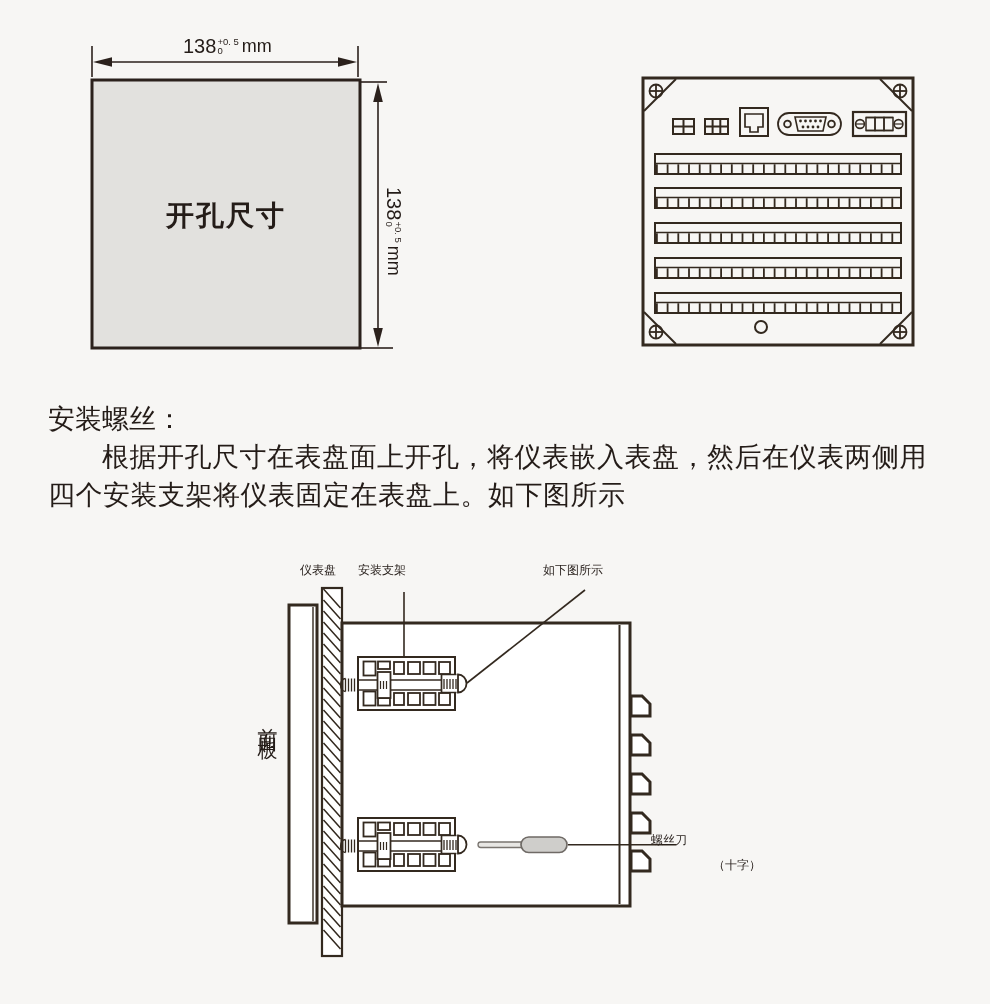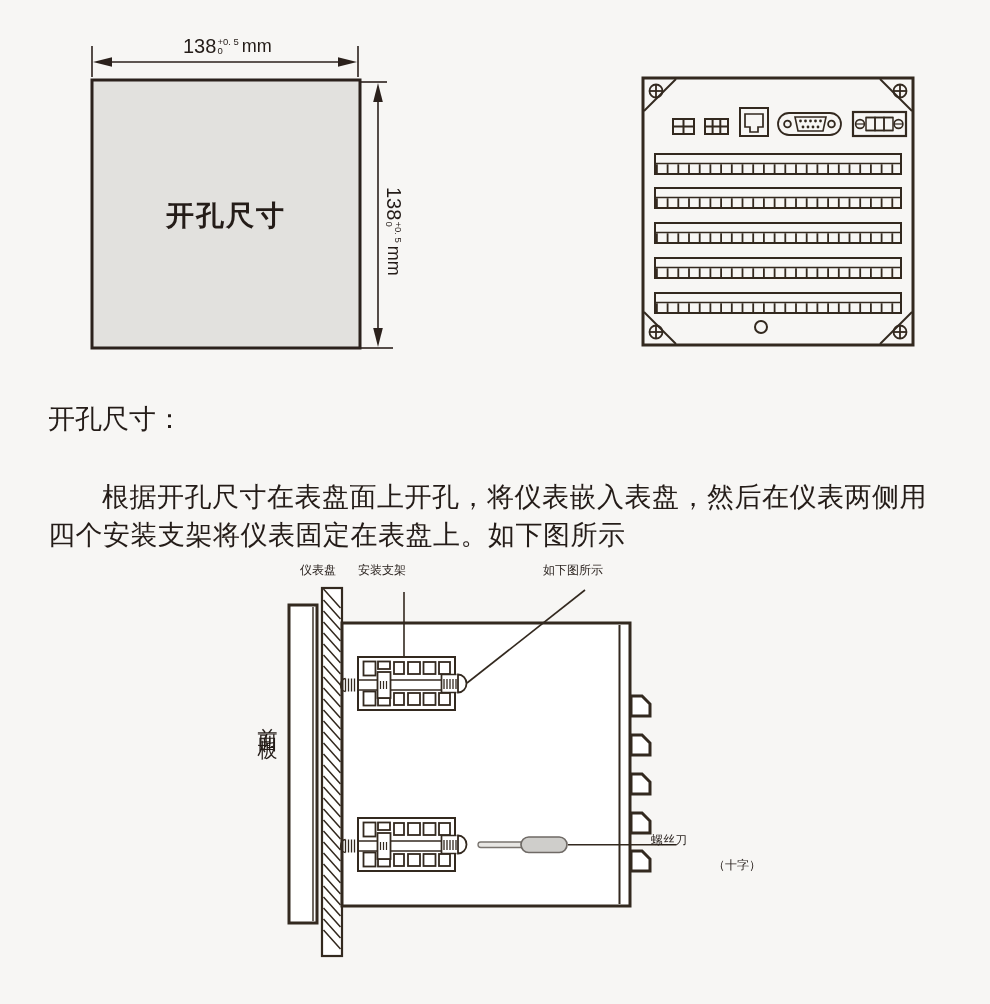--- a/index.html
+++ b/index.html
@@ -2,21 +2,21 @@
 <html><head>
 <meta charset="utf-8">
 <style>
   html,body{margin:0;padding:0;}
   body{width:990px;height:1004px;background:#f7f6f4;position:relative;overflow:hidden;
        font-family:"Liberation Serif","DejaVu Serif",serif;color:#241c18;}
   .abs{position:absolute;}
   svg{position:absolute;left:0;top:0;}
   .cn-label{font-size:12px;white-space:nowrap;color:#241c18;}
   .heading{font-size:27px;line-height:38px;}
-  .para{font-size:27px;line-height:38px;text-indent:2em;letter-spacing:.5px;margin-top:40px;}
+  .para{font-size:27px;line-height:38px;text-indent:2em;letter-spacing:.5px;}
   .cutout-label{font-size:28px;font-weight:bold;text-align:center;letter-spacing:2px;}
   .dim{display:flex;align-items:flex-start;font-family:"Liberation Sans","DejaVu Sans",sans-serif;color:#241c18;}
   .dim .num{font-size:20px;line-height:19px;}
   .dim .tol{display:flex;flex-direction:column;margin-left:1px;}
   .dim .tol span{font-size:9.5px;line-height:9px;letter-spacing:0;}
   .dim .unit{font-size:18px;line-height:19px;margin-left:3px;}
   .vert{transform:rotate(90deg);transform-origin:0 0;}
   .vtext{writing-mode:vertical-rl;letter-spacing:6px;font-size:20px;}
 </style>
 </head>
@@ -280,21 +280,21 @@
   <span class="tol">
     <span>+0. 5</span>
     <span>0</span>
   </span>
   <span class="unit">mm</span>
 </div>
 
 <div class="abs cutout-label" style="left:92px;top:197px;width:268px;">开孔尺寸</div>
 
 <div class="abs" style="left:48px;top:400px;width:900px;">
-  <div class="heading">开孔尺寸：</div>
+  <div class="heading">安装螺丝：</div>
   <div class="para">根据开孔尺寸在表盘面上开孔，将仪表嵌入表盘，然后在仪表两侧用四个安装支架将仪表固定在表盘上。如下图所示</div>
 </div>
 
 <div class="abs cn-label" style="left:300px;top:562px;">仪表盘</div>
 <div class="abs cn-label" style="left:358px;top:562px;">安装支架</div>
 <div class="abs cn-label" style="left:543px;top:562px;">如下图所示</div>
 <div class="abs cn-label vtext" style="left:255px;top:712px;">前面板</div>
 <div class="abs cn-label" style="left:651px;top:832px;">螺丝刀</div>
 <div class="abs cn-label" style="left:713px;top:857px;">（十字）</div>
 

